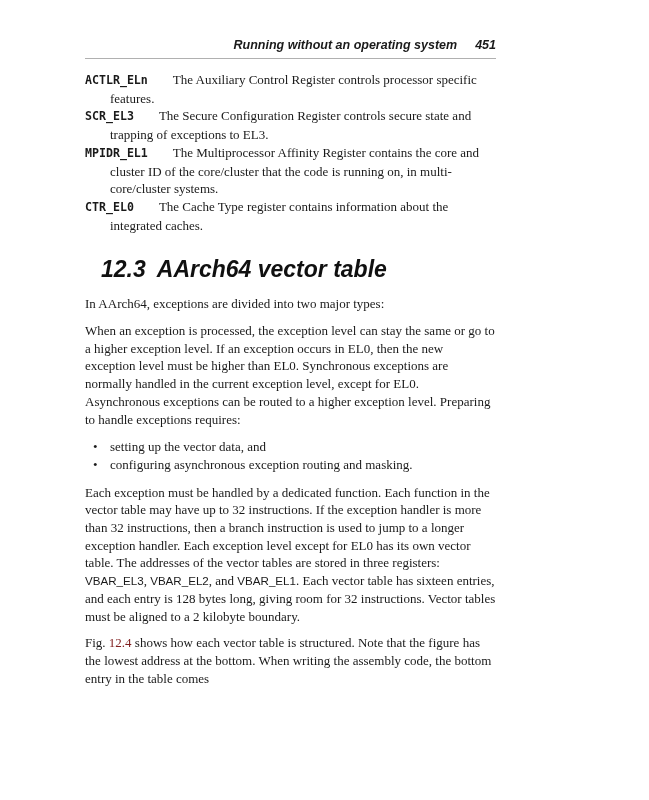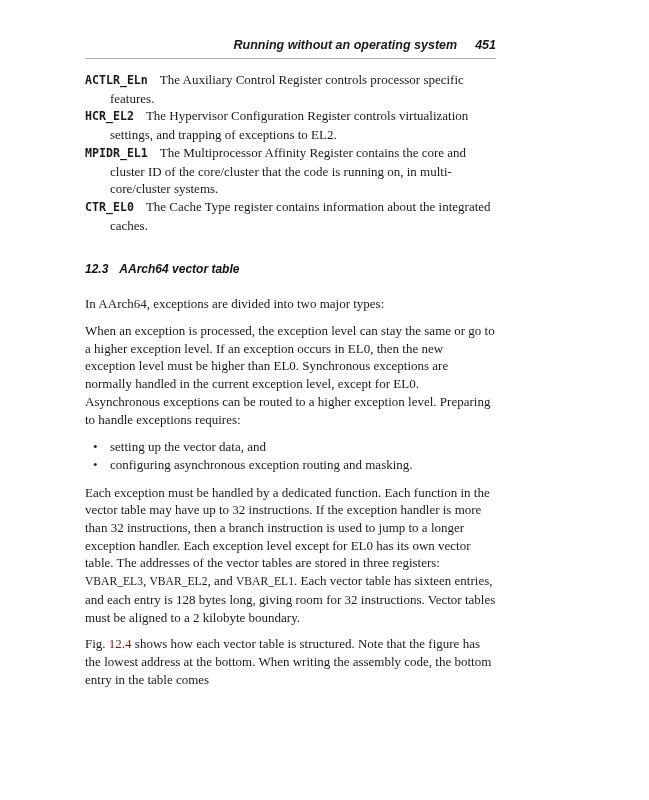--- a/index.html
+++ b/index.html
@@ -30,37 +30,37 @@
   }
   .def {
     margin:0;
     padding-left:25px;
     text-indent:-25px;
   }
   .term {
     font-family:"DejaVu Sans Mono", monospace;
     font-weight:bold;
     font-size:11.6px;
-    margin-right:12px;
+    margin-right:25px;
   }
   .bterm {
     font-weight:bold;
     margin-right:9px;
   }
   .mono {
-    font-family:Liberation Serif, serif;
+    font-family:Liberation Sans, sans-serif;
     font-size:11.6px;
   }
   .section-heading {
     font-family:"Liberation Sans", sans-serif;
     font-style:italic;
     font-weight:bold;
-    font-size:12px;
+    font-size:23px;
     color:#101010;
-    margin:25px 0 16px 0;
+    margin:25px 0 16px 16px;
     line-height:20px;
   }
   .section-heading .num { margin-right:11px; }
   p.body { margin:9px 0; }
   .types { margin:9px 0; }
   .bullets {
     list-style:none;
     margin:10px 0;
     padding:0;
   }
@@ -73,21 +73,21 @@
 
 <div class="page">
 
   <div class="running-head">
     <span class="rh-title">Running without an operating system</span><span class="rh-page">451</span>
   </div>
   <hr class="head-rule">
 
   <section class="defs">
     <p class="def"><span class="term">ACTLR_ELn</span><span>The Auxiliary Control Register controls processor specific features.</span></p>
-    <p class="def"><span class="term">HCR_EL2</span><span>The Hypervisor Configuration Register controls virtualization settings, and trapping of exceptions to EL2.</span></p>
+    <p class="def"><span class="term">SCR_EL3</span><span>The Secure Configuration Register controls secure state and trapping of exceptions to EL3.</span></p>
     <p class="def"><span class="term">MPIDR_EL1</span><span>The Multiprocessor Affinity Register contains the core and cluster ID of the core/cluster that the code is running on, in multi-core/cluster systems.</span></p>
     <p class="def"><span class="term">CTR_EL0</span><span>The Cache Type register contains information about the integrated caches.</span></p>
   </section>
 
   <h2 class="section-heading">
     <span class="num">12.3</span><span>AArch64 vector table</span>
   </h2>
 
   <p class="body">In AArch64, exceptions are divided into two major types:</p>
 

